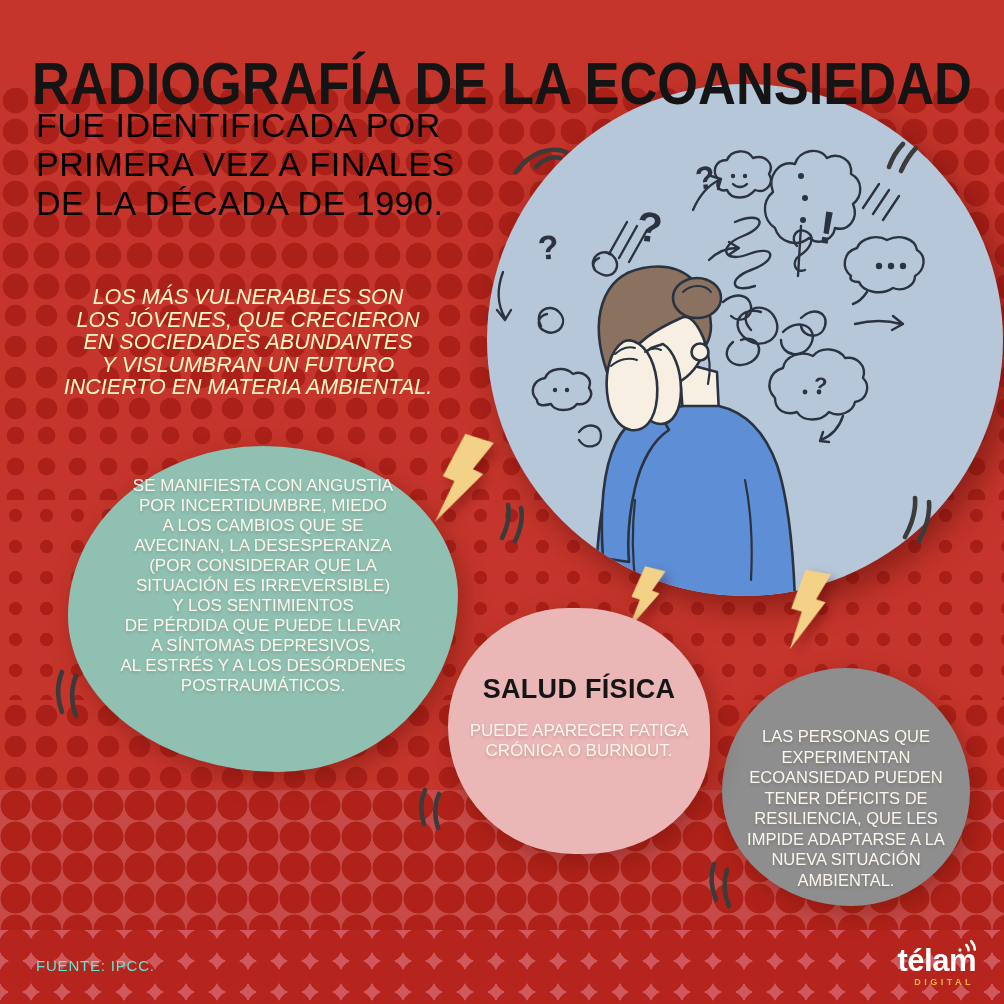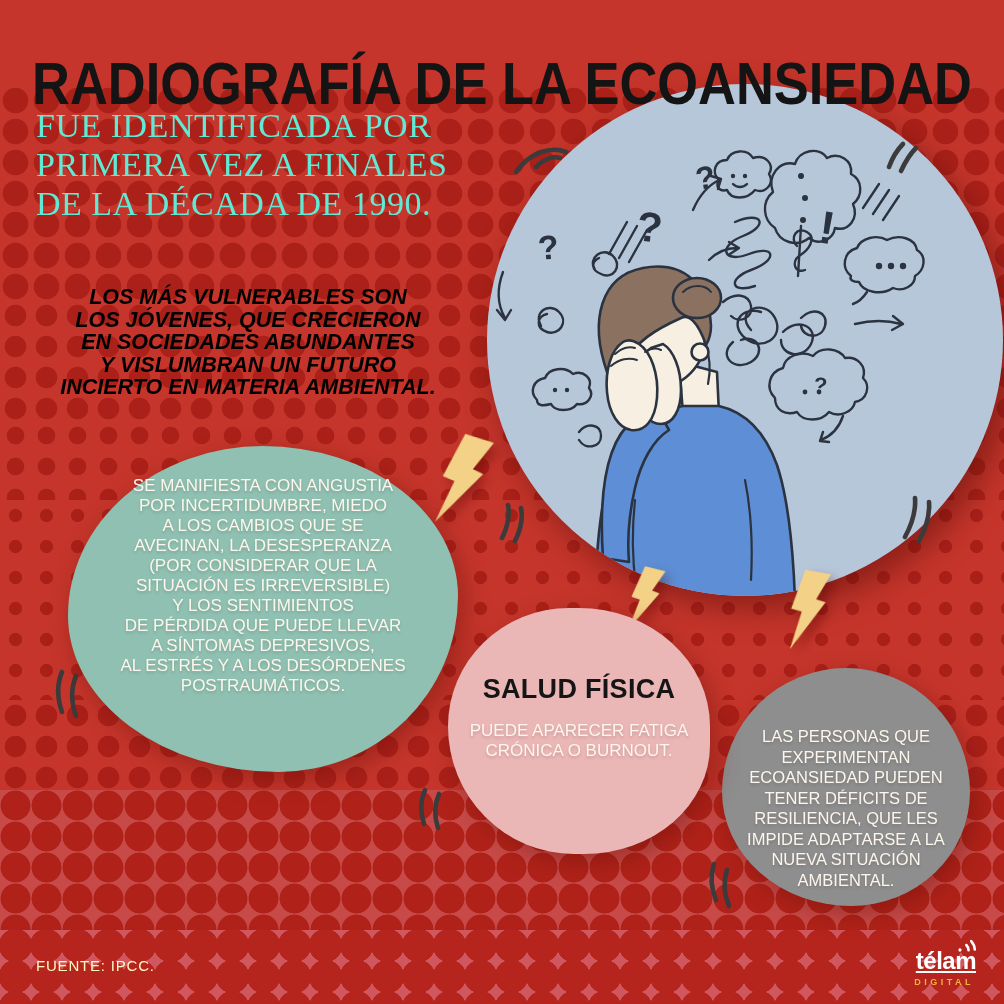--- a/index.html
+++ b/index.html
@@ -16,28 +16,27 @@
   .s6{top:790px;height:140px;background-color:#c74a48;background-image:radial-gradient(circle,#b02219 0 14.6px,rgba(176,34,25,0) 15.3px);}
   .s7{top:930px;height:74px;background-color:#cf575d;background-image:radial-gradient(circle,#b5241d 0 16.4px,rgba(181,36,29,0) 17px);}
 
   .title{
     position:absolute;top:16px;left:0;width:1004px;text-align:center;
     font-size:49px;font-weight:bold;color:#141414;letter-spacing:0;
     white-space:nowrap;transform:scale(1.07,1.22);transform-origin:center top;
   }
   .intro{
     position:absolute;left:36px;top:106px;width:500px;
-    font-size:34px;line-height:39px;color:#5eead4;letter-spacing:.5px;
+    font-size:34px;line-height:39px;color:#000000;letter-spacing:.5px;
     white-space:pre-line;
-    font-family:Liberation Serif, serif;
   }
   .highlight{
     position:absolute;left:28px;top:286px;width:440px;text-align:center;
-    font-size:21.5px;line-height:22.6px;font-weight:bold;font-style:italic;
-    color:#000000;white-space:pre-line;
+    font-size:21.5px;line-height:22.6px;font-weight:normal;font-style:italic;
+    color:#fef9c3;white-space:pre-line;
   }
 
   .illu{position:absolute;left:483px;top:80px;width:524px;height:520px;
         filter:drop-shadow(10px 12px 16px rgba(80,8,4,.5));}
 
   .card{position:absolute;text-align:center;box-sizing:border-box;
         filter:drop-shadow(6px 8px 12px rgba(95,12,6,.4));}
   .card h2{margin:0 0 4px 0;font-size:28px;font-weight:bold;color:#151515;letter-spacing:.3px;}
   .card p{margin:16px;font-size:17px;line-height:20px;color:#fdf6ec;white-space:pre-line;
           text-shadow:0 2px 3px rgba(0,0,0,.15);}
@@ -52,25 +51,25 @@
 
   .bolt{position:absolute;filter:drop-shadow(5px 6px 6px rgba(80,0,0,.38));}
   .bolt svg{display:block;width:100%;height:100%;}
   .bolt1{left:432px;top:424px;width:60px;height:110px;transform:rotate(5deg);}
   .bolt2{left:624px;top:556px;width:42px;height:84px;transform:rotate(1deg);}
   .bolt3{left:782px;top:546px;width:52px;height:126px;transform:rotate(-3deg);}
 
   .accents{position:absolute;left:0;top:0;width:1004px;height:1004px;pointer-events:none;}
 
   .source{
-    position:absolute;left:36px;top:957px;font-size:15px;letter-spacing:.8px;color:#fef9c3;
+    position:absolute;left:36px;top:957px;font-size:15px;letter-spacing:.8px;color:#5eead4;
   }
   .logo{position:absolute;right:28px;top:946px;text-align:right;color:#fff;}
-  .logo-word{position:relative;display:inline-block;font-size:24px;font-weight:bold;
-             letter-spacing:-.5px;line-height:30px;text-decoration:underline;}
+  .logo-word{position:relative;display:inline-block;font-size:31px;font-weight:bold;
+             letter-spacing:-.5px;line-height:30px;}
   .logo-wifi{position:absolute;right:-6px;top:-13px;width:30px;height:22px;}
   .logo-sub{display:block;font-size:9px;font-weight:bold;letter-spacing:3.5px;
             color:#f2b33d;margin-top:1px;padding-right:2px;}
 </style>
 </head>
 <body>
 
 <div class="poster">
 
   <div class="strip s1"></div>

